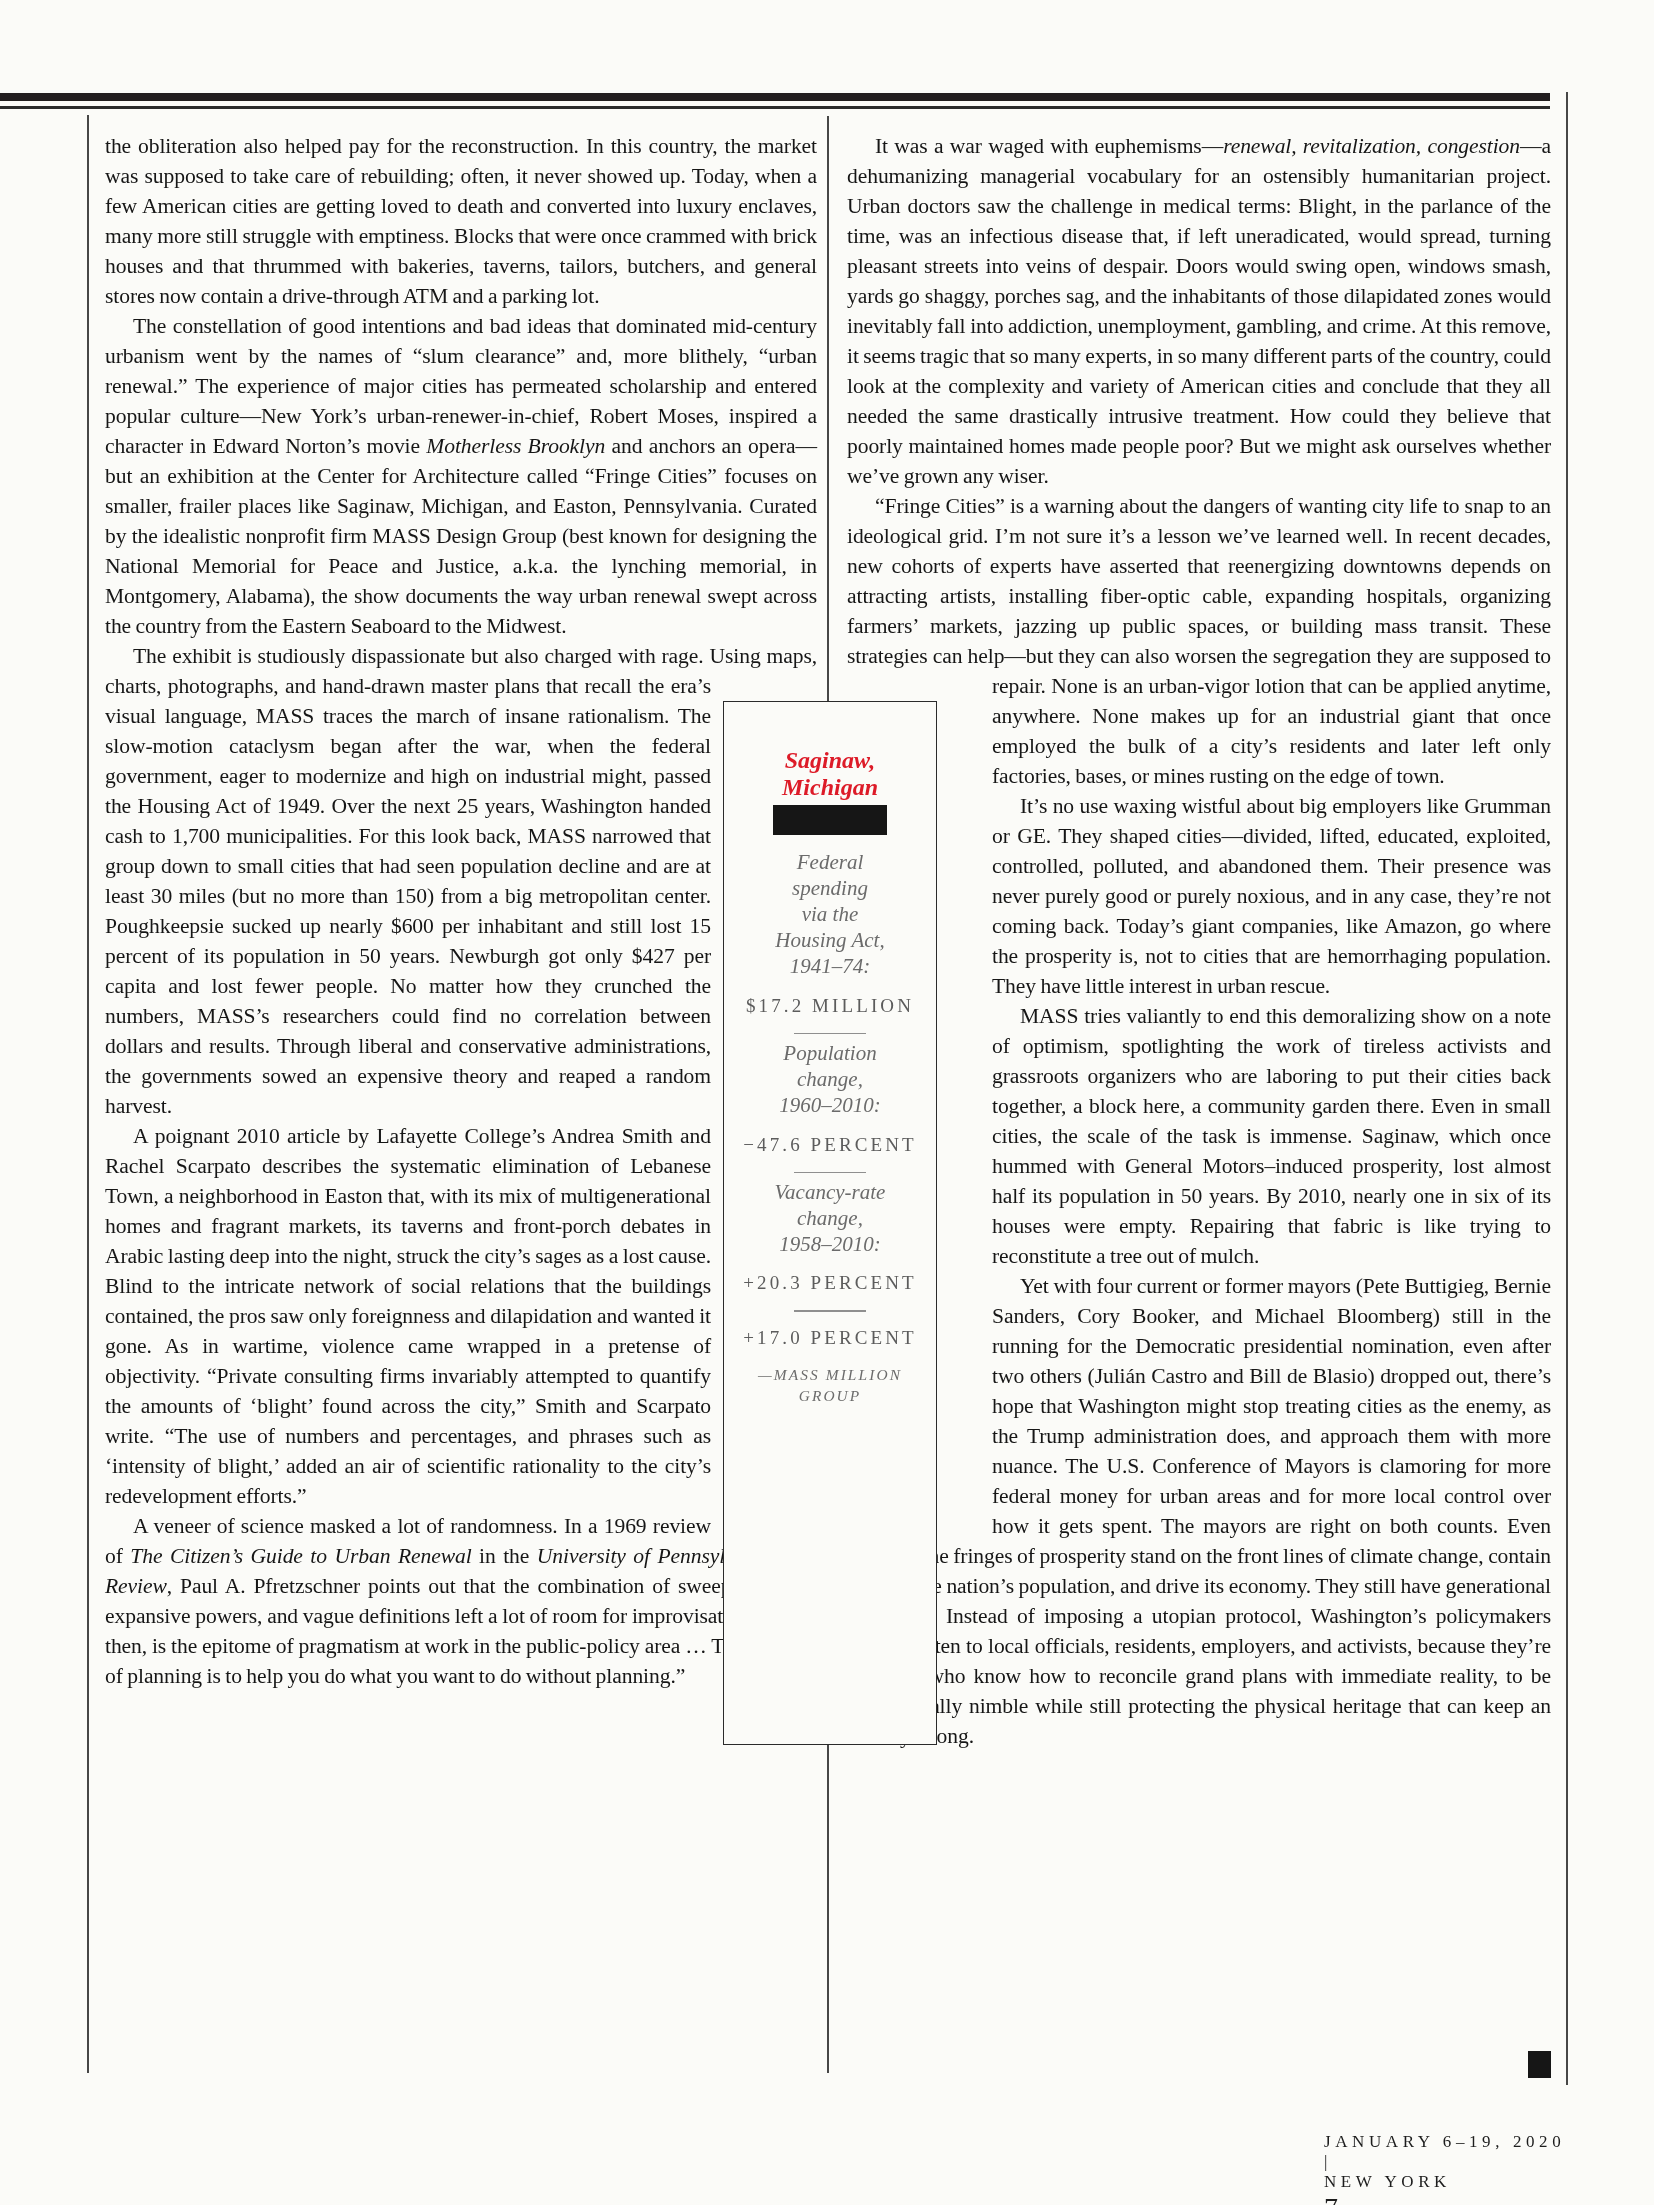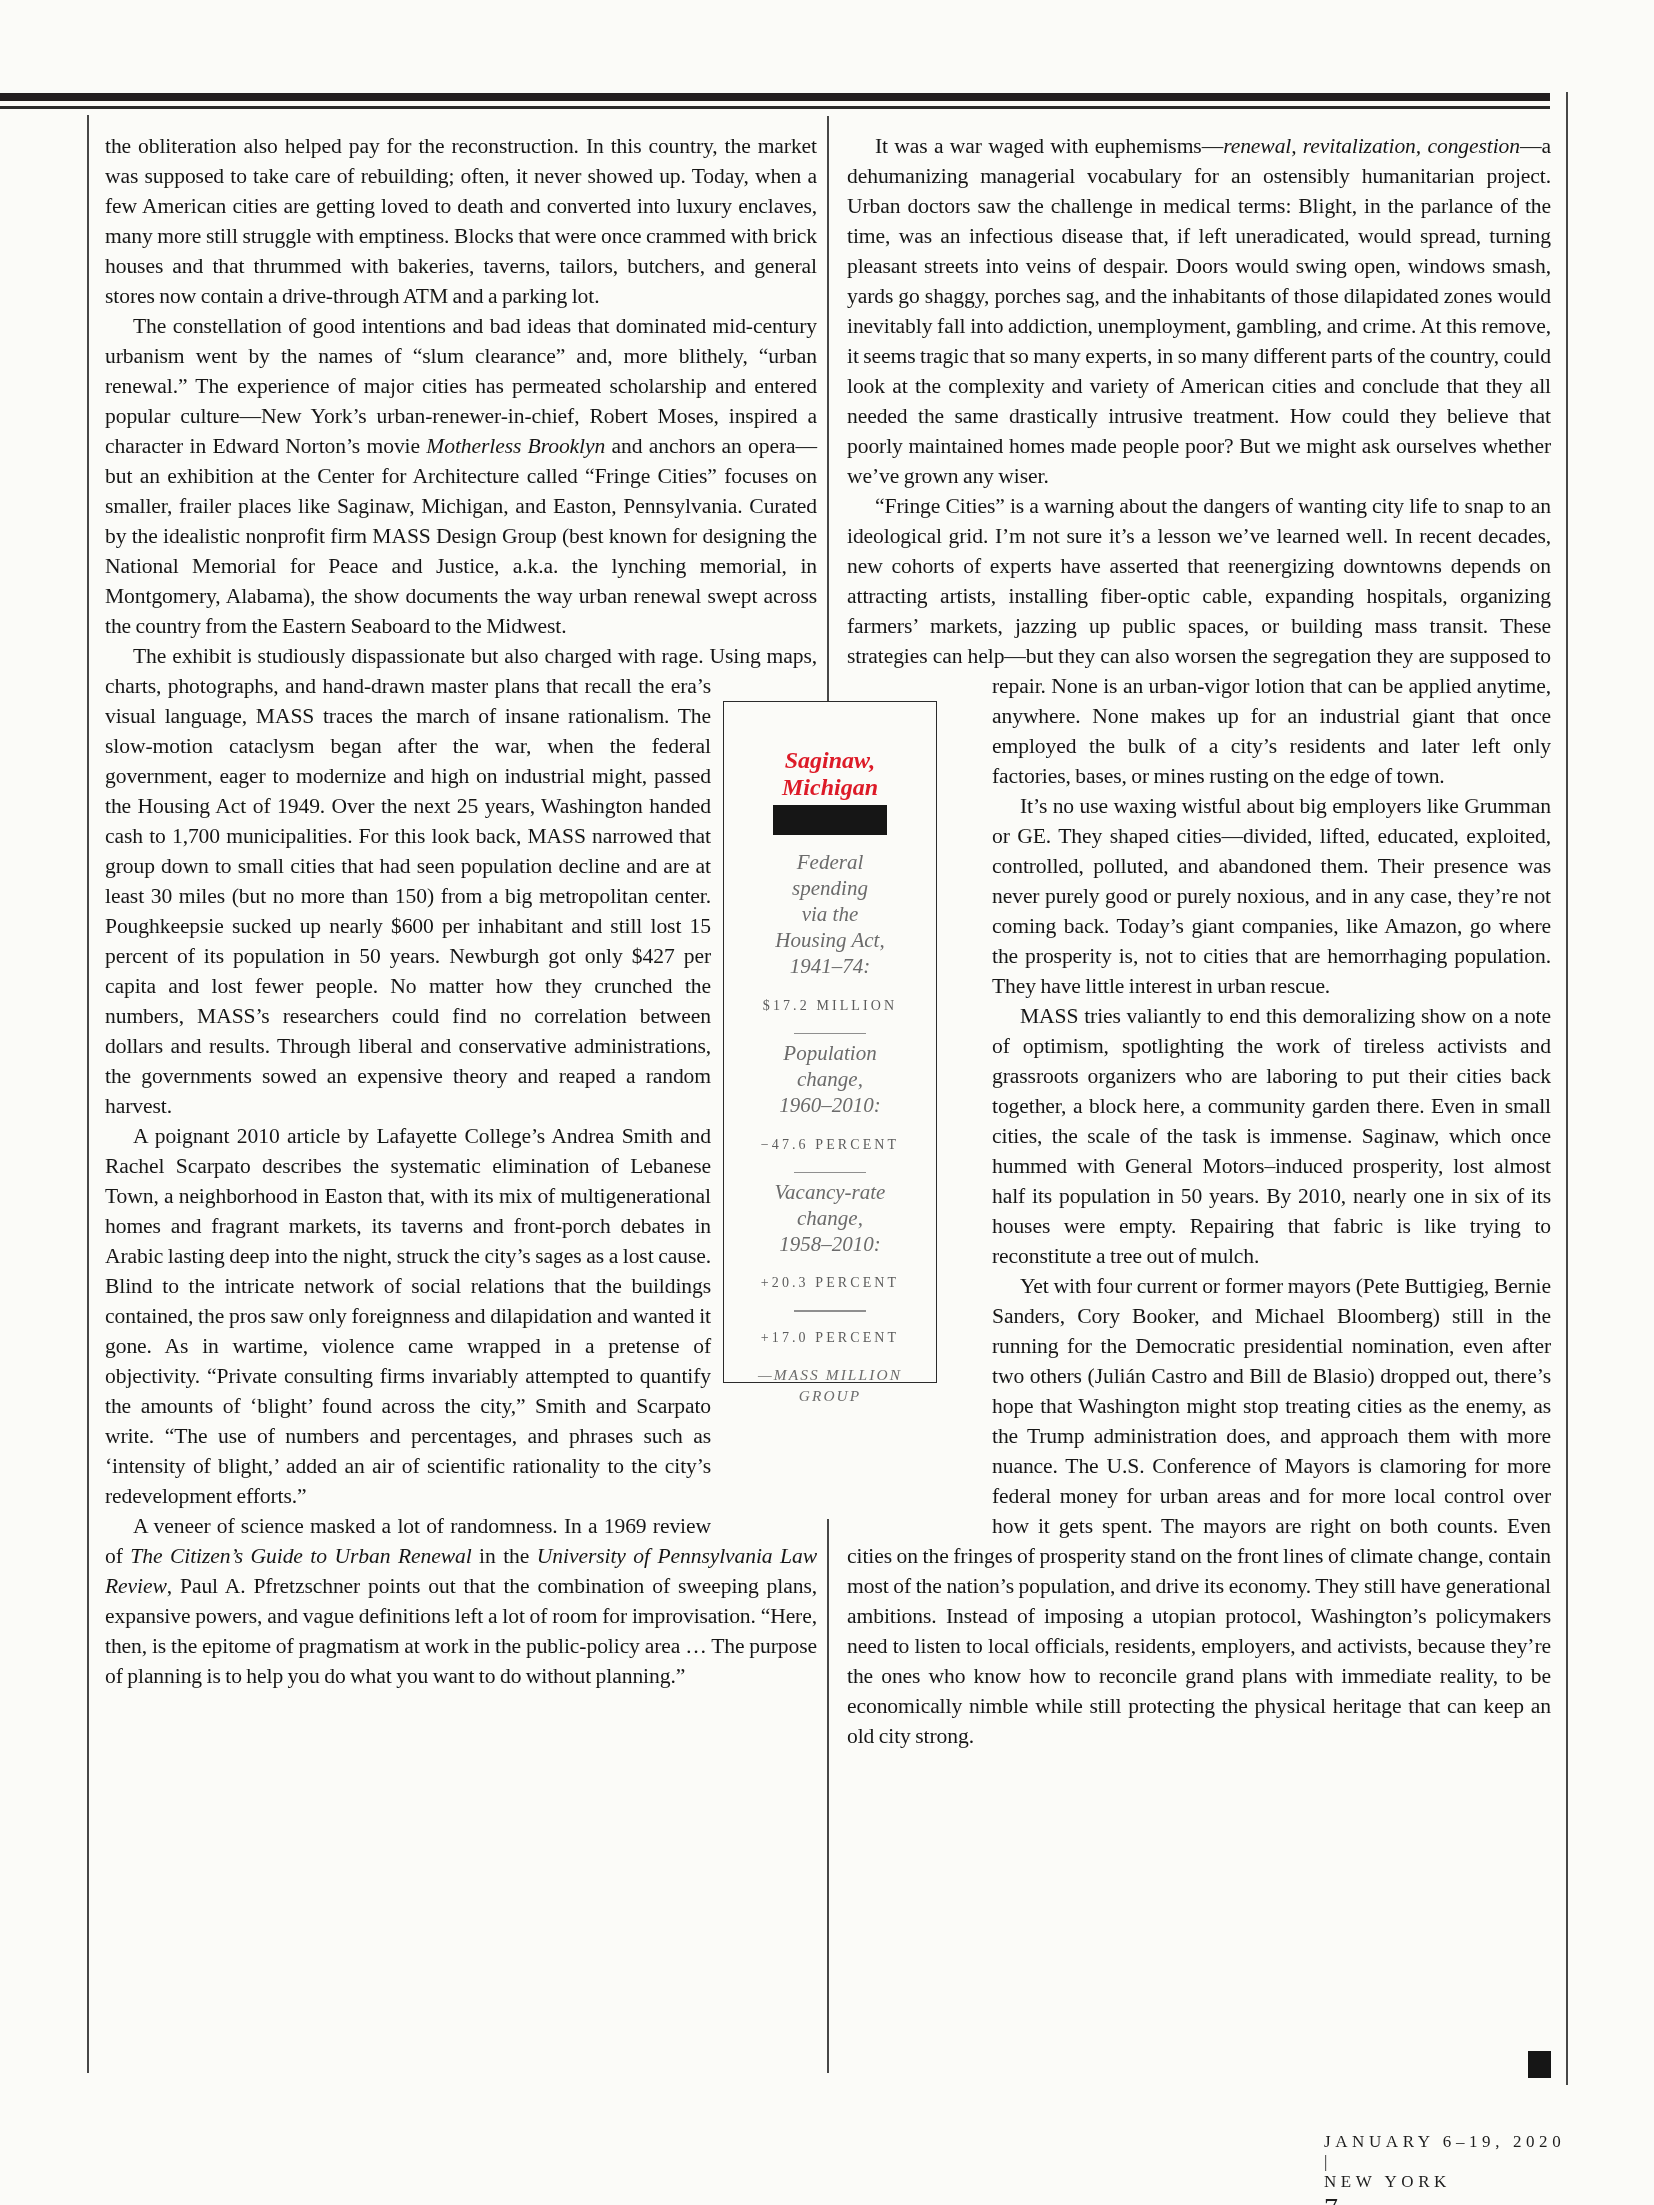--- a/index.html
+++ b/index.html
@@ -29,36 +29,36 @@
   .col p { margin:0; text-indent:28px; }
   .col p.noindent { text-indent:0; }
   .it { font-style:italic; }
   
   .push-r { float:right; width:0;     height:548px; }
   .cut-r  { float:right; clear:right; width:106px;  height:852px; }
   .push-l { float:left;  width:0;     height:548px; }
   .cut-l  { float:left;  clear:left;  width:145px;  height:852px; }
   
   .infobox {
-    position:absolute; left:723px; top:701px; width:214px; height:682px;
+    position:absolute; left:723px; top:701px; width:214px; height:1044px;
     border:1.5px solid #2b2b2b; box-sizing:border-box; background:#fbfbf8;
     text-align:center; z-index:2;
   }
   .ib-title {
     margin-top:45px; font-style:italic; font-weight:bold;
     font-size:24px; line-height:27px; color:#dd1b28; white-space:pre-line;
   }
   .ib-bar { width:114px; height:30px; background:#161616; margin:4.1px auto 0; }
   .ib-label {
     font-style:italic; color:#6b6b6b; font-size:21px; line-height:26px;
     white-space:pre-line; margin-top:6px;
   }
   .ib-label.first { margin-top:14.4px; }
   .ib-value {
-    color:#5c5c5c; font-size:14px; letter-spacing:3.1px; margin-top:16.4px; line-height:20.5px;
+    color:#5c5c5c; font-size:19px; letter-spacing:3.1px; margin-top:16.4px; line-height:20.5px;
   }
   .ib-divider { width:72px; height:1.5px; background:#8f8f8f; margin:16.4px auto 0; }
   .ib-credit {
     font-style:italic; color:#6b6b6b; font-size:15.4px; line-height:20.5px;
     letter-spacing:2.1px; margin-top:16.4px; white-space:pre-line;
   }
   
   .endmark { position:absolute; left:1528px; top:2051px; width:23px; height:27px; background:#161616; }
   .footer {
     position:absolute; right:102px; top:2132px;

